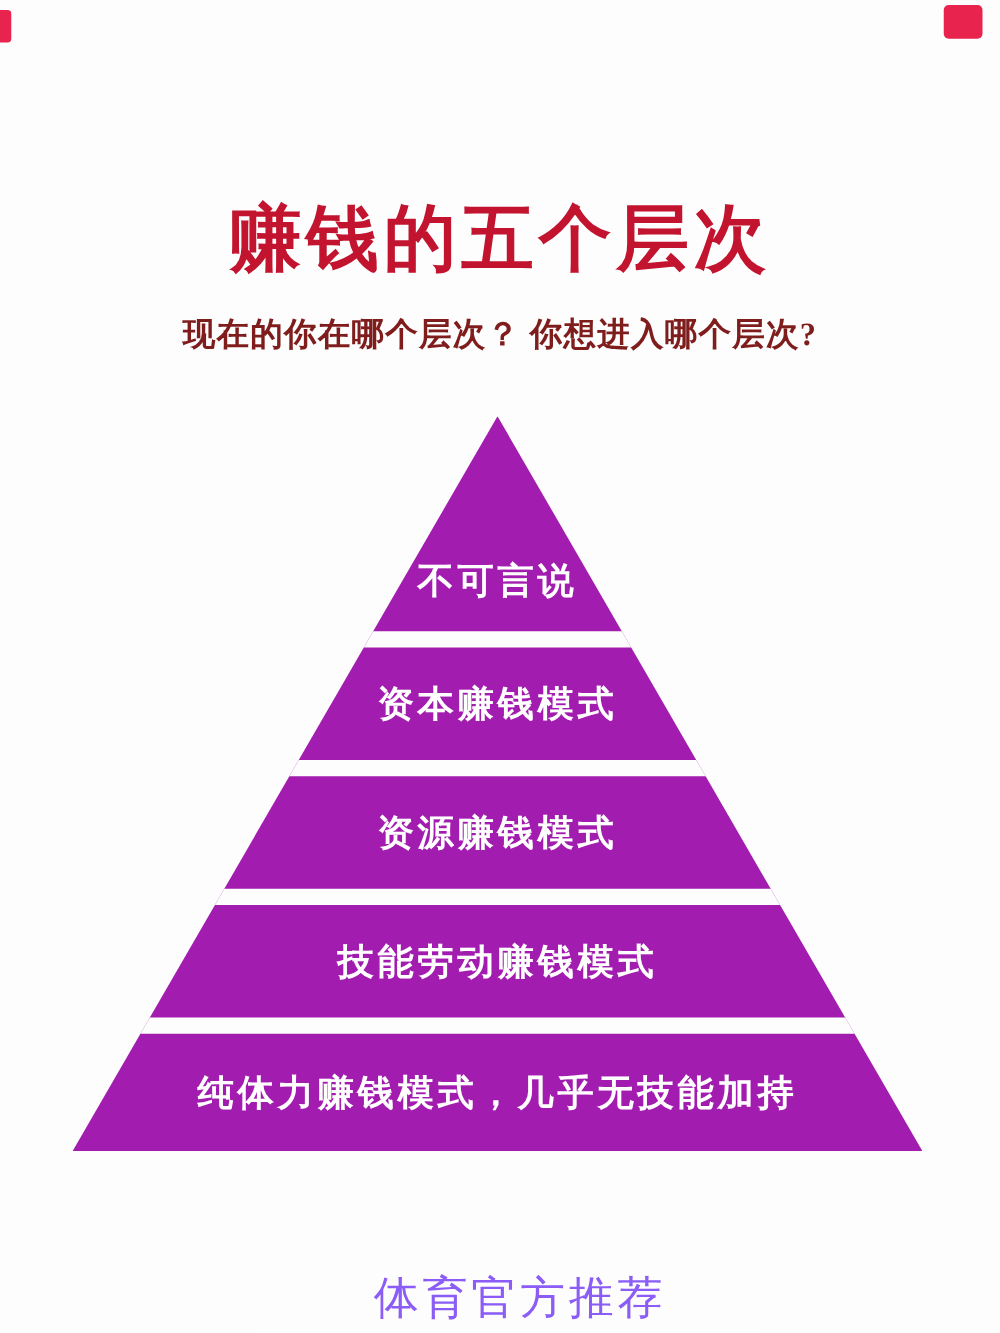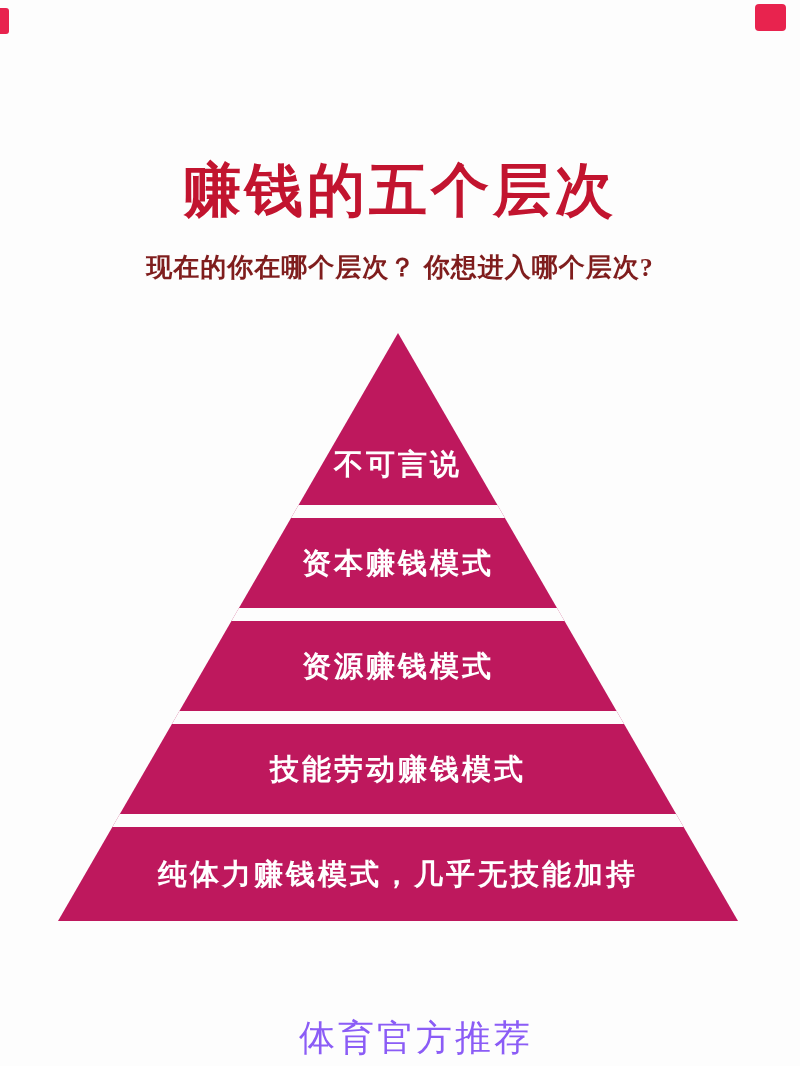--- a/index.html
+++ b/index.html
@@ -61,21 +61,21 @@
     color: #7f1d1d;
     margin: 0;
   }
 
   .pyramid {
     position: absolute;
     left: 58px;
     top: 333px;
     width: 680px;
     height: 588px;
-    background: #be185d;
+    background: #a21caf;
     clip-path: polygon(50% 0%, 100% 100%, 0% 100%);
   }
 
   .gap {
     position: absolute;
     left: 0;
     width: 100%;
     height: 13px;
     background: #fdfdfd;
   }

